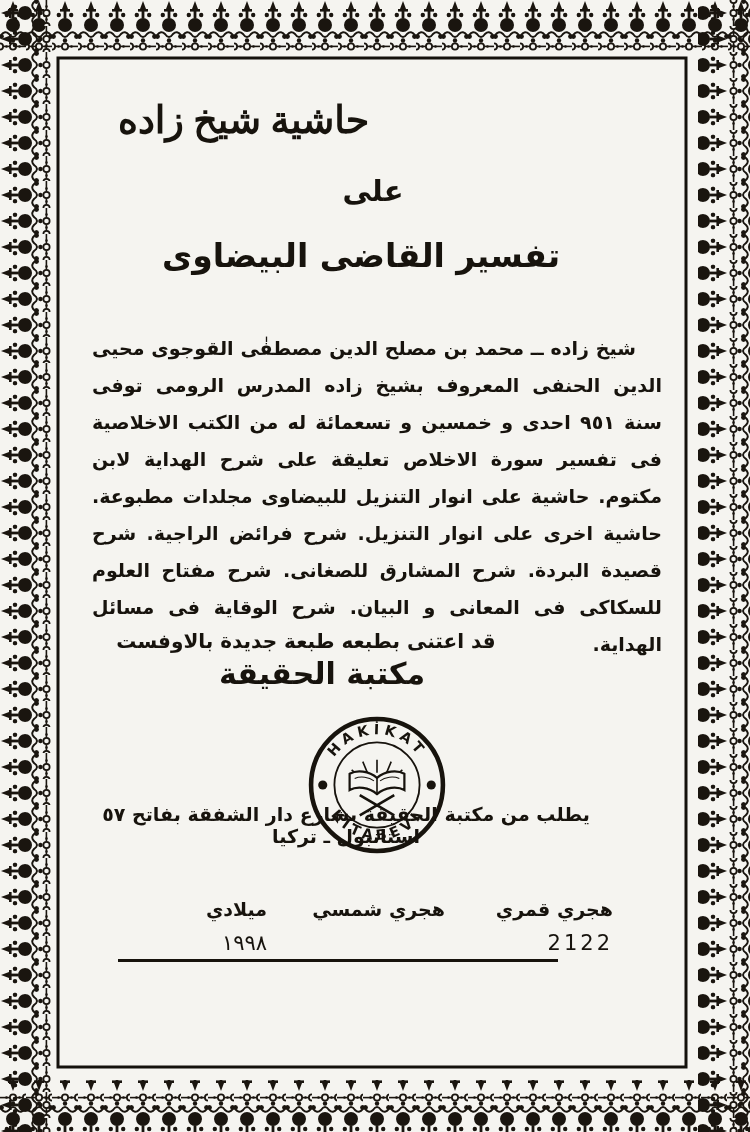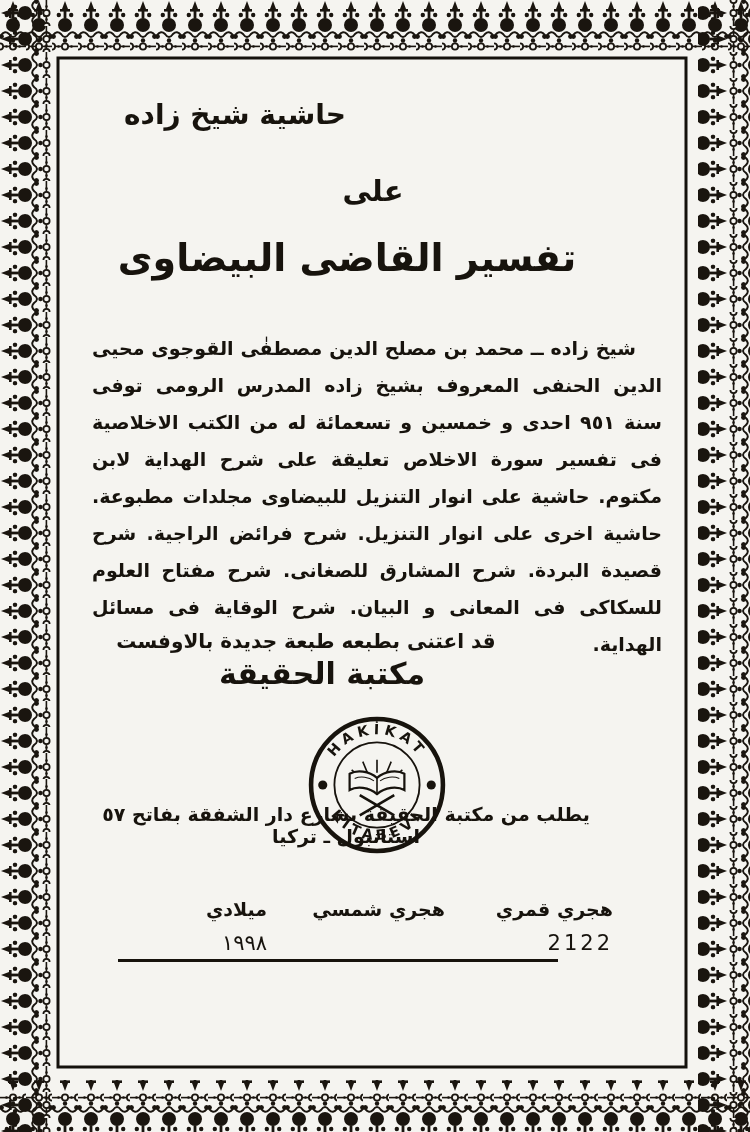--- a/index.html
+++ b/index.html
@@ -6,23 +6,23 @@
   .page{
     position:relative;width:750px;height:1132px;margin:0 auto;
     background:#f5f4f0;overflow:hidden;
     font-family:"DejaVu Sans",sans-serif;color:#17130d;
   }
   .abs{position:absolute;}
   .ar{direction:rtl;unicode-bidi:isolate;}
   .center{text-align:center;}
   .b{font-weight:bold;}
 
-  .title-main{left:124px;top:98px;font-size:28px;line-height:1.2;}
+  .title-main{left:118px;top:98px;font-size:38px;line-height:1.2;font-family:Liberation Serif, serif;}
   .title-ala{left:88px;top:174px;width:570px;font-size:29px;}
-  .title-tafsir{left:62px;top:236px;width:570px;font-size:38px;}
+  .title-tafsir{left:76px;top:236px;width:570px;font-size:33px;}
 
   .bio{
     left:92px;top:330px;width:570px;
     font-size:19px;line-height:37px;
     text-align:justify;text-indent:26px;font-weight:bold;
   }
 
   .print-note{left:21px;top:629px;width:570px;font-size:20px;}
   .publisher{left:37px;top:656px;width:570px;font-size:30px;}
 

